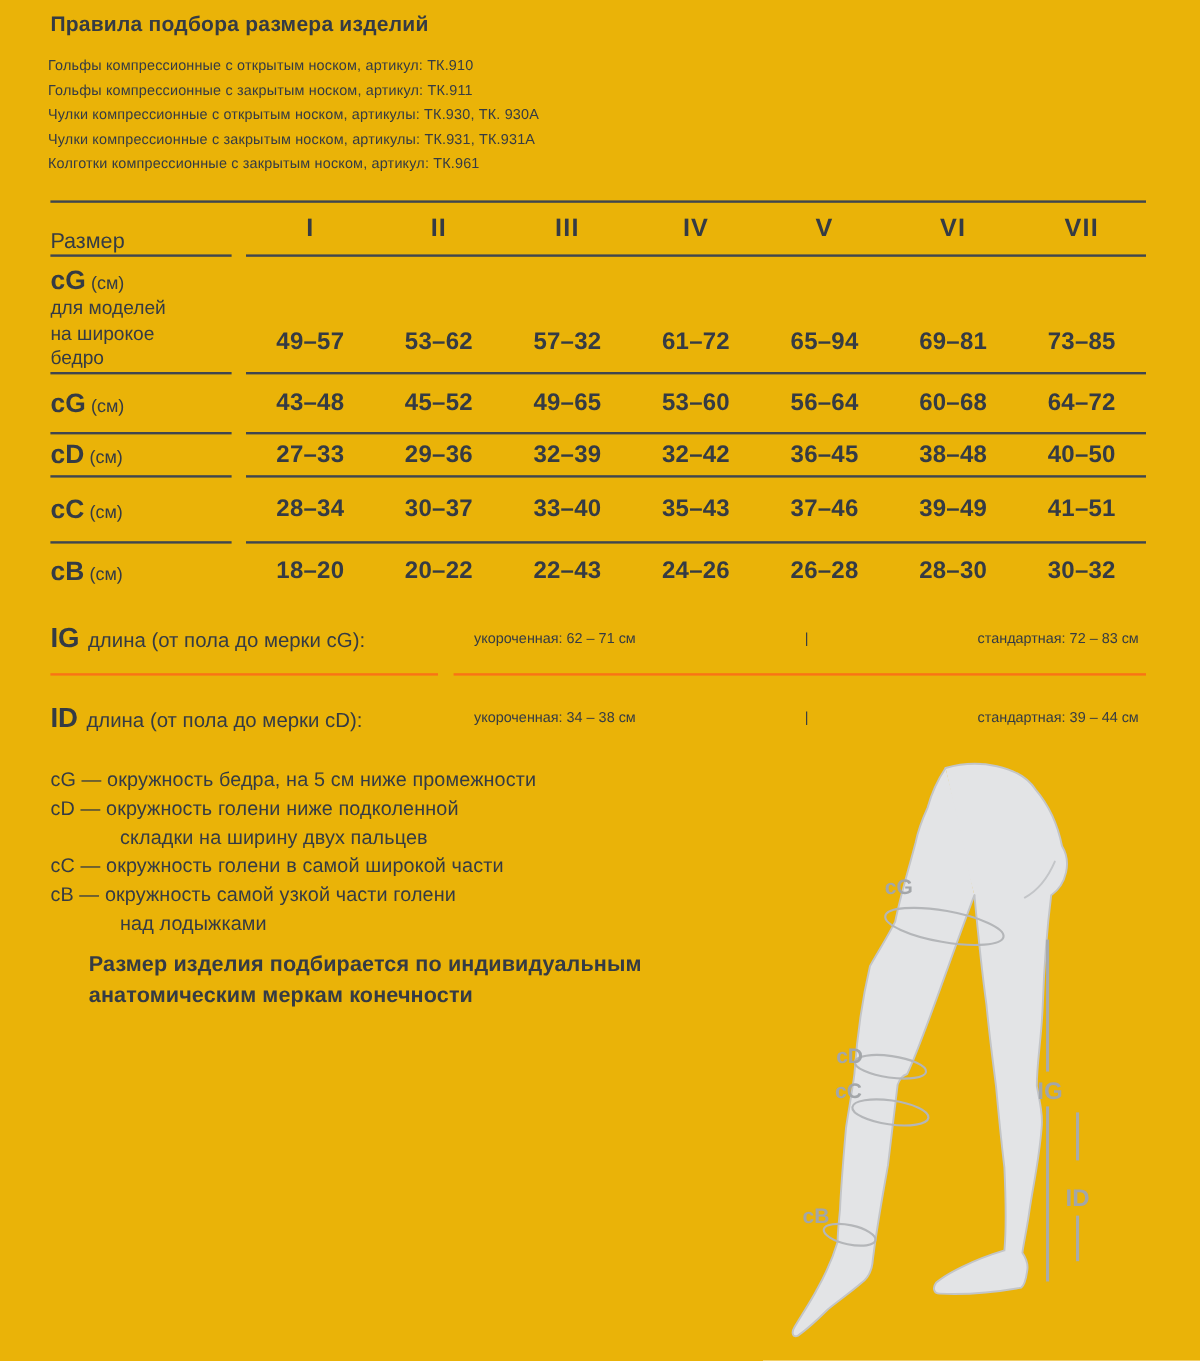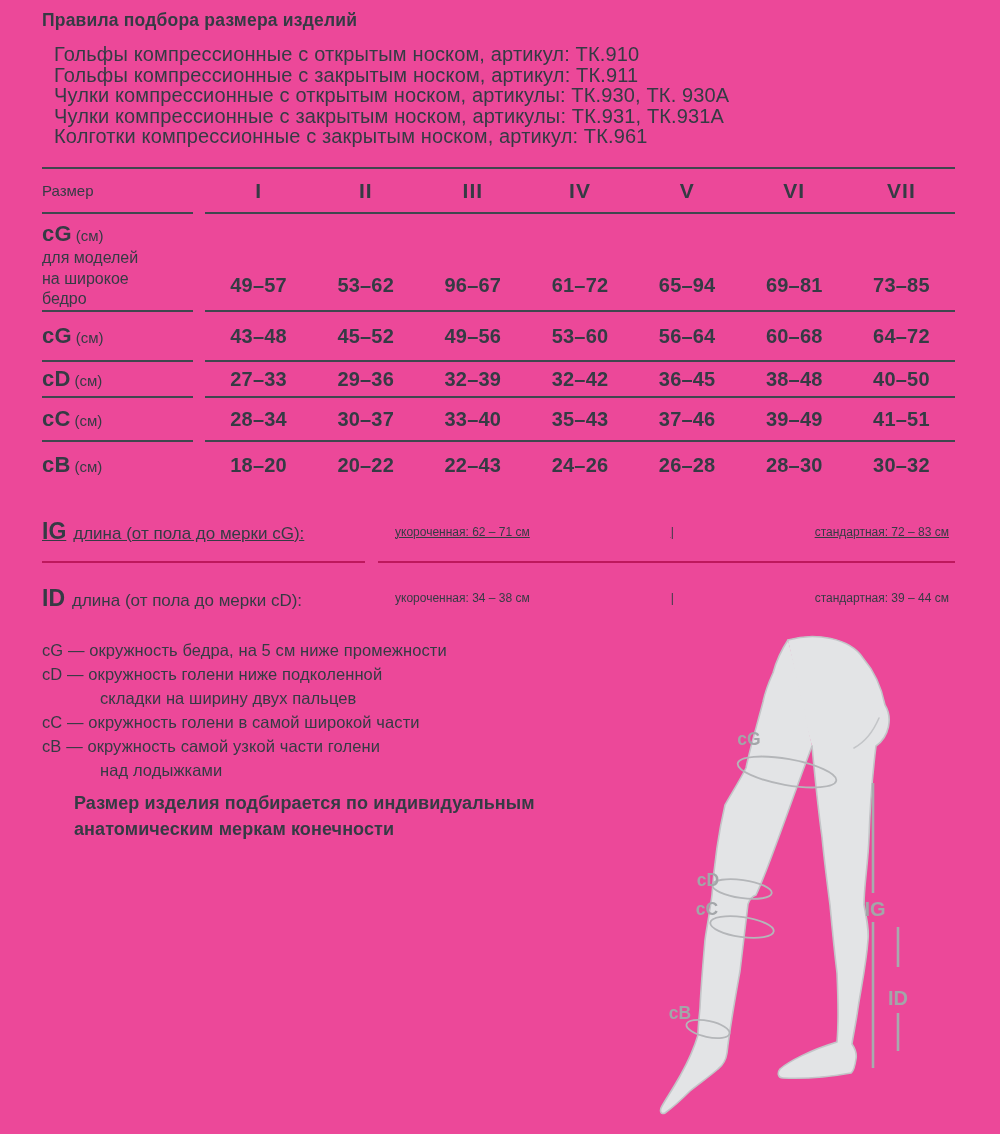--- a/index.html
+++ b/index.html
@@ -1,46 +1,46 @@
 <!DOCTYPE html>
 <html><head>
 <meta charset="utf-8">
 <style>
   html,body{margin:0;padding:0;background:#ffffff;}
   .page{
-    position:relative;width:1000px;height:1134px;background:#ec4899;overflow:hidden;
+    position:relative;width:1000px;height:1134px;background:#eab308;overflow:hidden;
     font-family:"Liberation Sans", sans-serif;color:#353b44;
   }
   
   .title{position:absolute;left:42px;top:10px;font-size:17.5px;font-weight:700;letter-spacing:.2px;}
-  .products{position:absolute;left:54px;top:44px;font-size:20px;line-height:20.6px;letter-spacing:.15px;}
+  .products{position:absolute;left:40px;top:44px;font-size:12px;line-height:20.6px;letter-spacing:.15px;}
   
   .table{position:absolute;left:42px;top:167px;width:913px;border-top:2px solid #40464e;}
   .trow{display:flex;}
   .tlabel{flex:0 0 151px;margin-right:12px;display:flex;align-items:center;}
   .tvals{flex:1;display:grid;grid-template-columns:repeat(7,1fr);align-items:center;text-align:center;}
   .rule > .tlabel,.rule > .tvals{border-bottom:2px solid #40464e;}
   .thead{height:45px;}
-  .thead .tlabel{font-size:15px;}
+  .thead .tlabel{font-size:18px;align-items:flex-end;}
   .thead .tvals span{font-size:21px;font-weight:700;letter-spacing:1px;}
   .code{font-size:22px;font-weight:700;letter-spacing:.2px;}
   .unit{font-size:15px;margin-left:4px;margin-top:11px;}
   .tval{font-size:20px;font-weight:700;letter-spacing:.2px;}
   .row-tall{height:98px;}
   .row-tall .tlabel{display:block;padding-top:7px;}
   .row-tall .tvals{align-items:end;padding-bottom:13px;}
   .note-line{font-size:16px;line-height:19.5px;margin-top:1px;}
-  .row-1{height:50px;}  .row-2{height:36px;}  .row-3{height:44px;}  .row-4{height:46px;}
+  .row-1{height:50px;}  .row-2{height:36px;}  .row-3{height:55px;}  .row-4{height:46px;}
   
   .lengths{position:absolute;left:42px;top:502px;width:913px;}
   .len-row{display:flex;}
   .len-row-first{height:61px;}
   .len-row-second{height:70px;}
   .len-label{flex:0 0 323px;margin-right:13px;display:flex;align-items:center;}
-  .len-row-first .len-label,.len-row-first .len-vals{border-bottom:2px solid #be185d;text-decoration:underline;}
+  .len-row-first .len-label,.len-row-first .len-vals{border-bottom:2px solid #f97316;}
   .len-code{font-size:23px;font-weight:700;margin-right:7px;}
   .len-rest{font-size:17px;}
   .len-vals{flex:1;display:flex;align-items:center;justify-content:space-between;padding:0 6px 0 17px;font-size:12px;}
   .len-pipe{color:#353b44;}
   
   .legend{position:absolute;left:42px;top:638px;width:600px;font-size:16.5px;line-height:24px;letter-spacing:.1px;}
   .legend-item{padding-left:58px;}
   .legend-item .l1{display:block;margin-left:-58px;}
   .legend-item .l2{display:block;}
   .statement{position:absolute;left:42px;top:790px;font-size:18px;font-weight:700;line-height:26px;letter-spacing:.1px;margin-left:32px;}
@@ -86,36 +86,36 @@
     <div class="trow row-tall rule">
       <div class="tlabel">
         <span><span class="code">cG</span><span class="unit">(см)</span></span>
         <div class="note-line">для моделей</div>
         <div class="note-line">на широкое</div>
         <div class="note-line">бедро</div>
       </div>
       <div class="tvals">
         <span class="tval">49–57</span>
         <span class="tval">53–62</span>
-        <span class="tval">96–67</span>
+        <span class="tval">57–32</span>
         <span class="tval">61–72</span>
         <span class="tval">65–94</span>
         <span class="tval">69–81</span>
         <span class="tval">73–85</span>
       </div>
     </div>
 
     <div class="trow row-1 rule">
       <div class="tlabel">
         <span><span class="code">cG</span><span class="unit">(см)</span></span>
       </div>
       <div class="tvals">
         <span class="tval">43–48</span>
         <span class="tval">45–52</span>
-        <span class="tval">49–56</span>
+        <span class="tval">49–65</span>
         <span class="tval">53–60</span>
         <span class="tval">56–64</span>
         <span class="tval">60–68</span>
         <span class="tval">64–72</span>
       </div>
     </div>
 
     <div class="trow row-2 rule">
       <div class="tlabel">
         <span><span class="code">cD</span><span class="unit">(см)</span></span>

